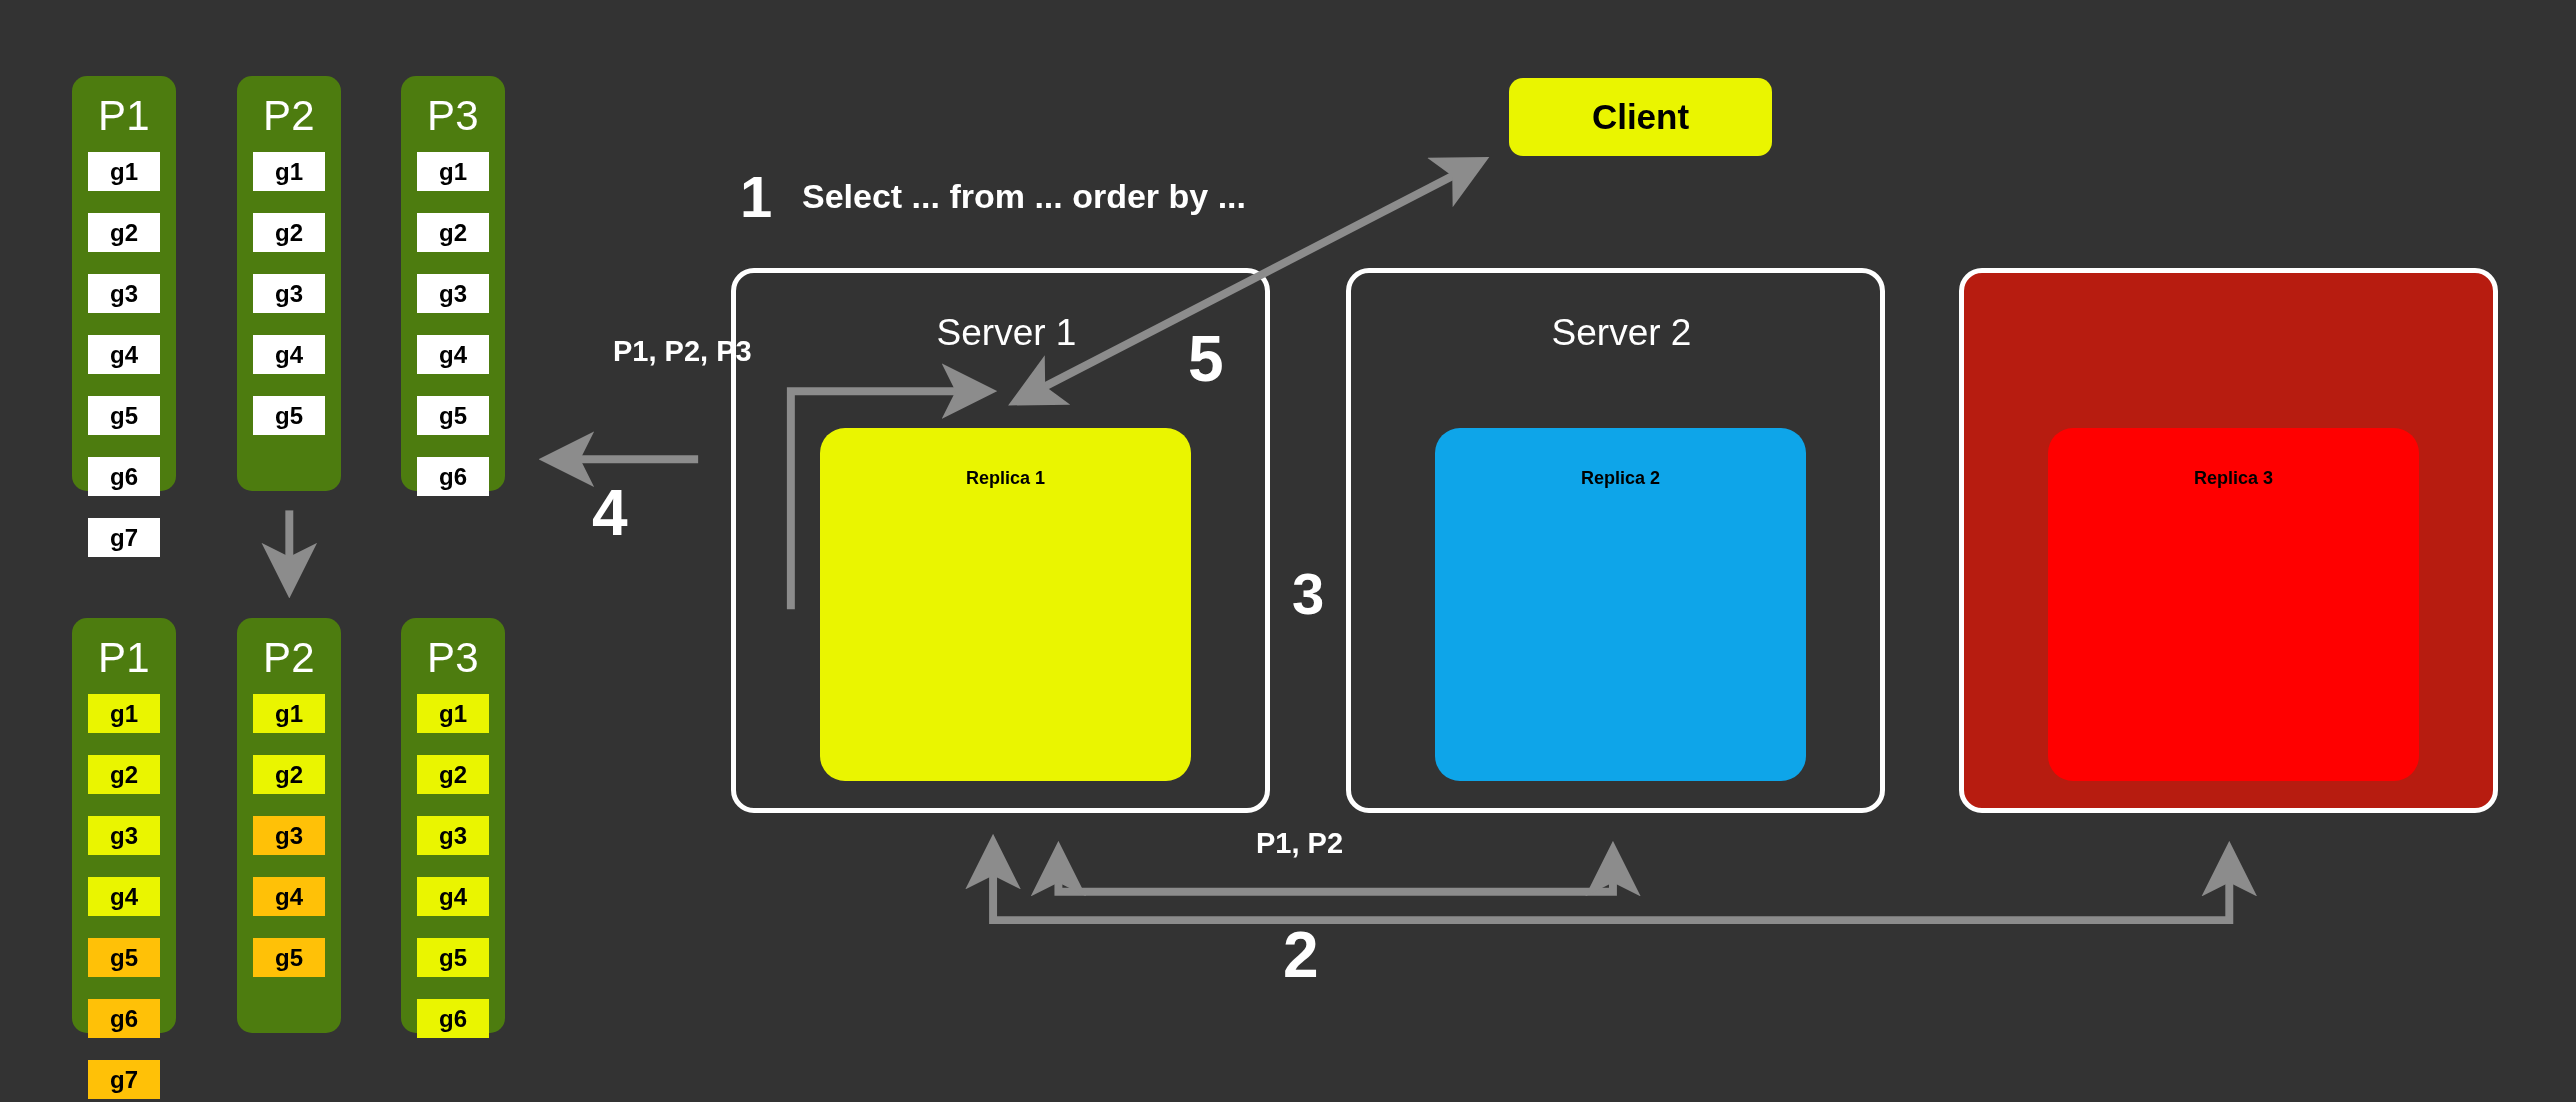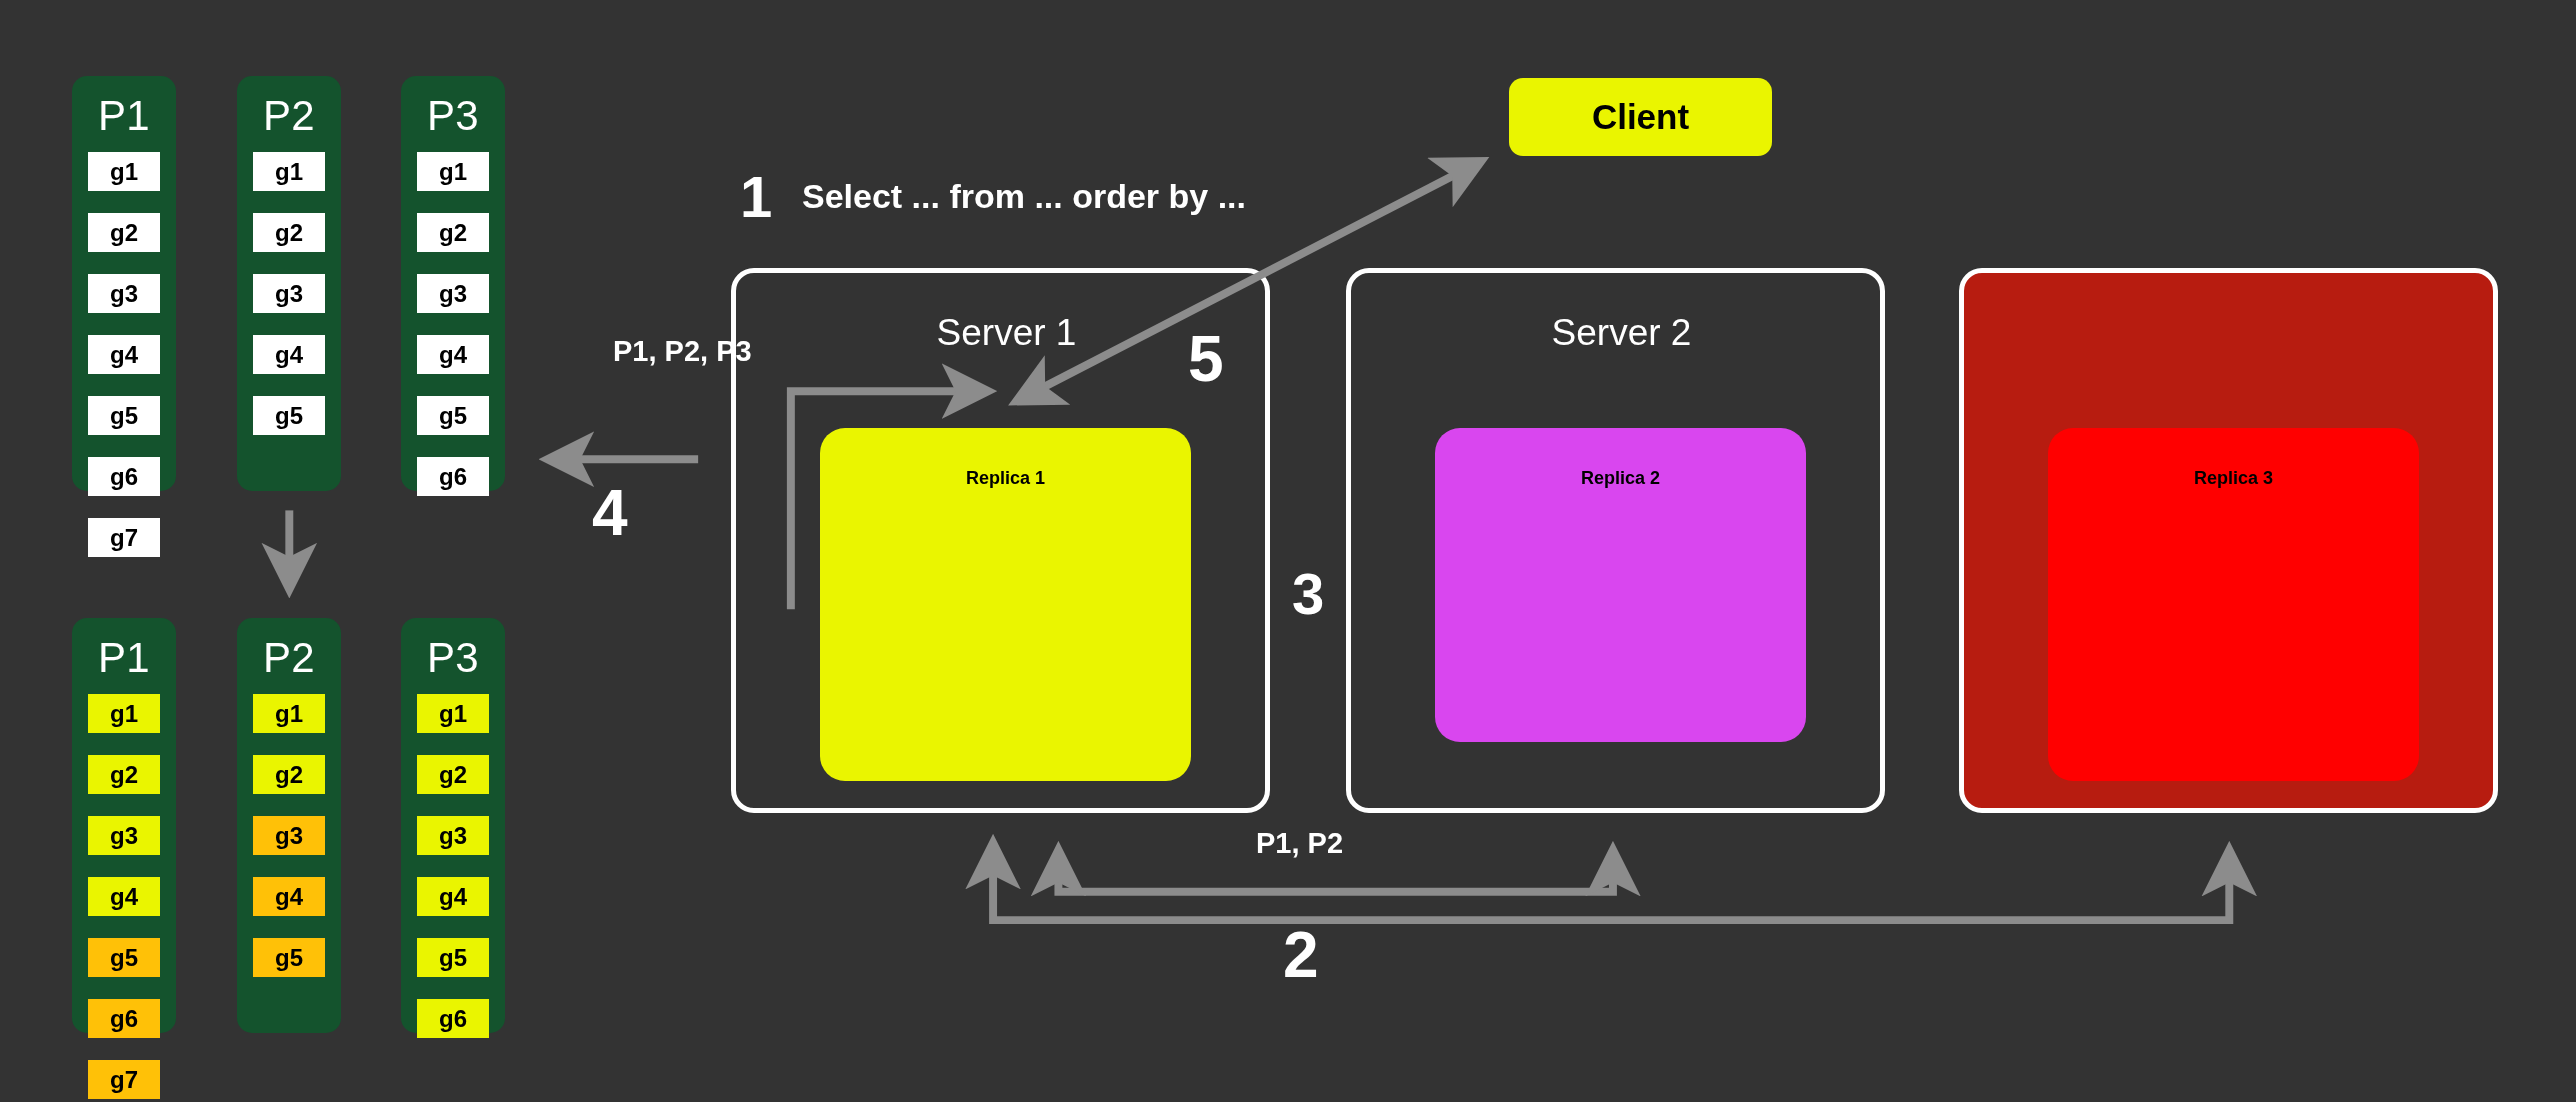--- a/index.html
+++ b/index.html
@@ -8,21 +8,21 @@
     background:#333333;
     font-family:"Liberation Sans", sans-serif;
     overflow:hidden;
     position:relative;
   }
   #stage{position:absolute;left:0;top:0;width:2576px;height:1102px;}
 
   
   .pcol{
     position:absolute;
-    background:#14532d;
+    background:#4d7c0f;
     border-radius:15px;
     box-sizing:border-box;
   }
   .pcol .ptitle{
     color:#ffffff;
     font-size:42px;
     font-weight:400;
     text-align:center;
     line-height:1;
     padding-top:19.4px;
@@ -201,21 +201,21 @@
 
   <div class="server" style="left:731px;top:268px;width:539px;height:545px;background:#333333;">
     <div class="stitle">Server 1</div>
     <div class="replica" style="left:84px;top:155px;width:371px;height:353px;background:#eaf500;">
       <div class="rlabel">Replica 1</div>
     </div>
   </div>
 
   <div class="server" style="left:1346px;top:268px;width:539px;height:545px;background:#333333;">
     <div class="stitle">Server 2</div>
-    <div class="replica" style="left:84px;top:155px;width:371px;height:314px;background:#d946ef;">
+    <div class="replica" style="left:84px;top:155px;width:371px;height:353px;background:#0ea5e9;">
       <div class="rlabel">Replica 2</div>
     </div>
   </div>
 
   <div class="server" style="left:1959px;top:268px;width:539px;height:545px;background:#b71c10;">
     <div class="replica" style="left:84px;top:155px;width:371px;height:353px;background:#ff0000;">
       <div class="rlabel">Replica 3</div>
     </div>
   </div>
 

